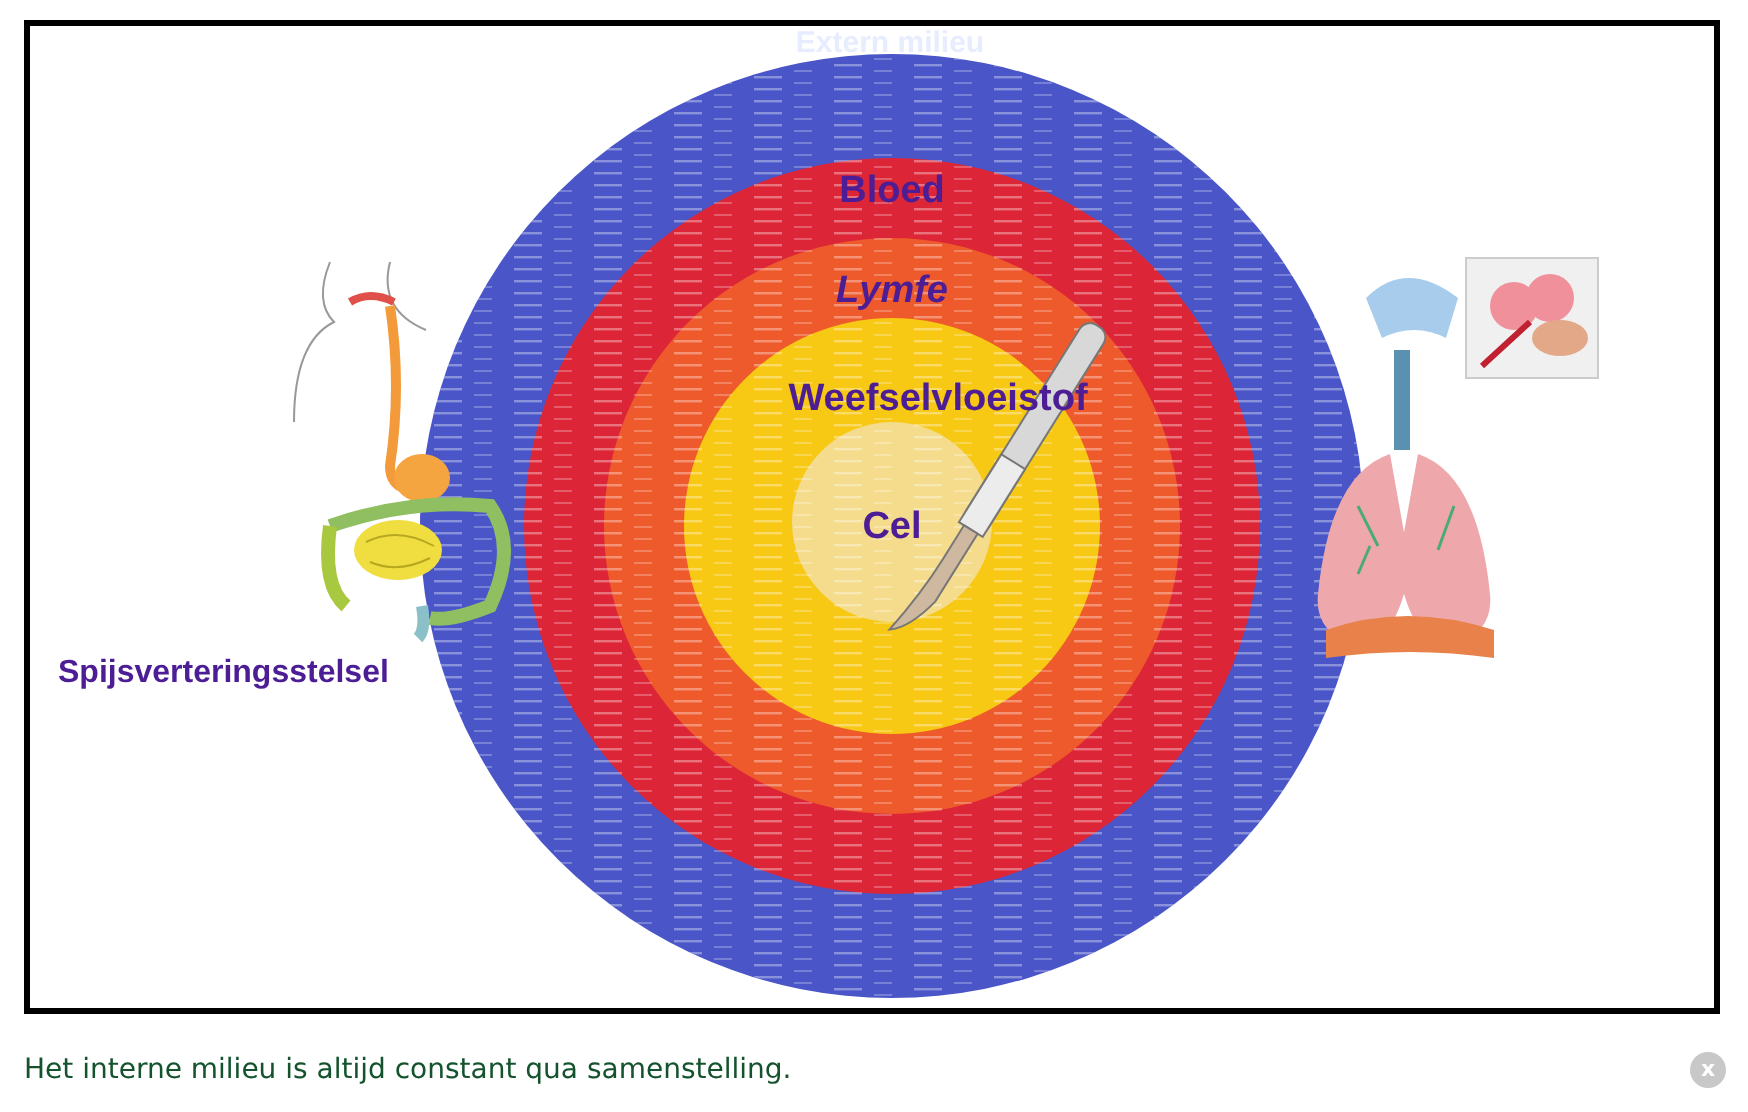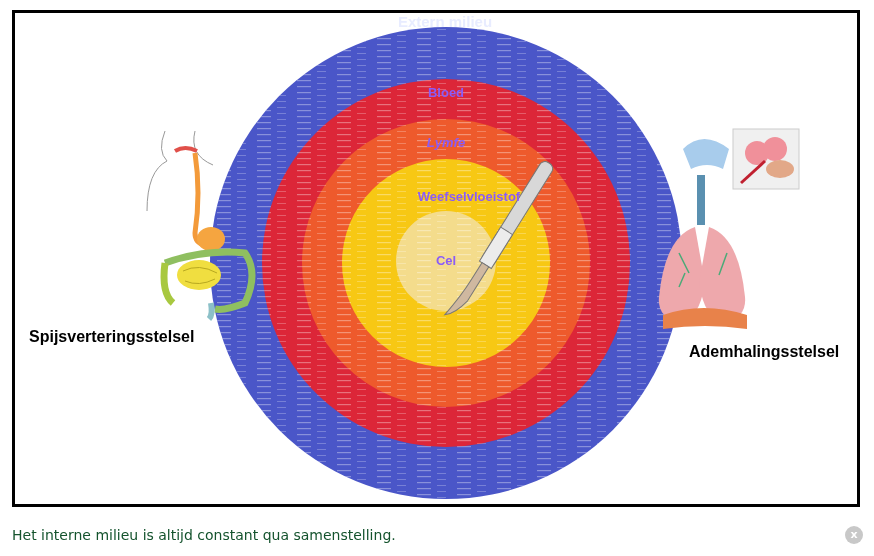--- a/index.html
+++ b/index.html
@@ -1,21 +1,21 @@
 <!DOCTYPE html>
 <html><head>
 <meta charset="utf-8">
 <style>
   html, body { margin:0; padding:0; background:#ffffff; }
   body { width:874px; height:556px; position:relative; overflow:hidden; font-family:"Liberation Sans", sans-serif; }
   .frame { position:absolute; left:12px; top:10px; width:848px; height:497px; border:3px solid #000000; box-sizing:border-box; overflow:hidden; background:#fff; }
   .frame svg { position:absolute; left:0; top:0; }
-  .ring-label { position:absolute; font-weight:bold; font-size:13px; color:#8b5cf6; transform:translateX(-50%); white-space:nowrap; }
+  .ring-label { position:absolute; font-weight:bold; font-size:19px; color:#4c1d95; transform:translateX(-50%); white-space:nowrap; }
   .ring-label.light { color:#e8ecff; font-size:15px; }
-  .side-label { position:absolute; font-weight:bold; font-size:16px; color:#000000; white-space:nowrap; }
+  .side-label { position:absolute; font-weight:bold; font-size:16px; color:#4c1d95; white-space:nowrap; }
   .caption { position:absolute; left:12px; top:527px; font-family:"DejaVu Sans", sans-serif; font-size:14px; color:#14532d; }
   .close-btn { position:absolute; left:845px; top:526px; width:18px; height:18px; border-radius:50%; background:#c8c8c8; color:#fff; font-family:"DejaVu Sans", sans-serif; font-weight:bold; font-size:11px; line-height:18px; text-align:center; cursor:pointer; }
 </style>
 </head>
 <body>
 
 <div class="frame">
   <svg width="848" height="497" viewBox="0 0 848 497">
     <defs>
       <pattern id="streak" width="40" height="6" patternUnits="userSpaceOnUse">
@@ -71,17 +71,16 @@
     </g>
   </svg>
 
   <span class="ring-label light" style="left:430px; top:0px;">Extern milieu</span>
   <span class="ring-label" style="left:431px; top:72px;">Bloed</span>
   <span class="ring-label" style="left:431px; top:122px;font-style:italic;">Lymfe</span>
   <span class="ring-label" style="left:454px; top:176px;">Weefselvloeistof</span>
   <span class="ring-label" style="left:431px; top:240px;">Cel</span>
 
   <span class="side-label" style="left:14px; top:315px;">Spijsverteringsstelsel</span>
-  <span class="side-label" style="left:674px; top:330px;">Ademhalingsstelsel</span>
 </div>
 
 <div class="caption">Het interne milieu is altijd constant qua samenstelling.</div>
 <div class="close-btn">x</div>
 
 </body></html>

